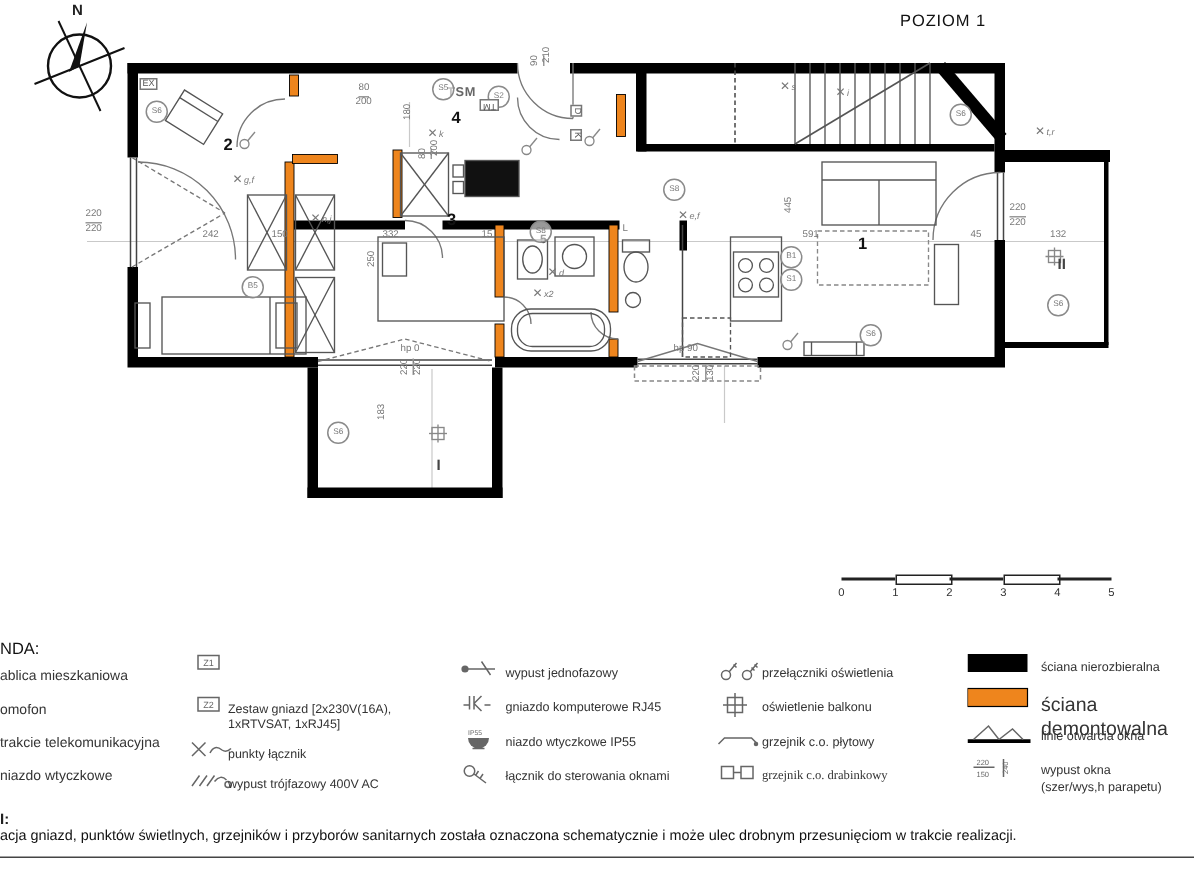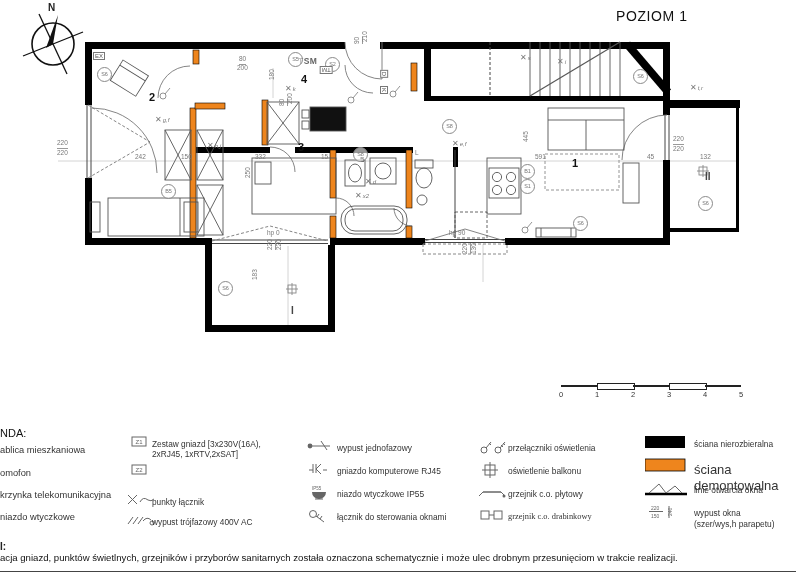--- a/index.html
+++ b/index.html
@@ -15,21 +15,21 @@
   .room.sub{font-size:8px;}
   .room.bal{font-size:10px;color:#444;}
   .room.tsm{font-size:8.5px;color:#666;letter-spacing:.5px;}
   .circ{width:13px;height:13px;border:1px solid #8a8a8a;border-radius:50%;
         font-size:5.5px;color:#777;display:flex;align-items:center;justify-content:center;background:rgba(255,255,255,.6);}
   .boxlbl{border:1px solid #777;font-size:6px;color:#555;padding:0 1px;line-height:8px;background:#fff;}
   .light{font-size:7px;color:#777;}
   .light b{font-weight:normal;font-size:8px;}
   .light i{font-style:italic;font-size:6px;margin-left:1px;}
   
-  #page-title{left:616px;top:8px;font-size:14px;letter-spacing:.6px;color:#111;}
+  #page-title{left:600px;top:8px;font-size:11px;letter-spacing:.6px;color:#111;}
   
   #scalebar{left:558px;top:376px;width:200px;height:26px;}
   #scalebar .seg{position:absolute;top:9px;height:2px;background:#222;}
   #scalebar .seg.hollow{top:7px;height:5px;background:#fff;border:1px solid #222;}
   #scalebar .tick{position:absolute;top:14px;font-size:7.5px;color:#333;transform:translateX(-50%);}
   
   #legend{left:0;top:425px;width:796px;height:118px;font-size:8.4px;color:#333;}
   #legend .ltitle{position:absolute;left:0;top:2px;font-weight:normal;font-size:11px;color:#111;}
   #legend .lrow{position:absolute;line-height:1.25;white-space:pre-line;}
   #legend .licon{position:absolute;}
@@ -301,32 +301,32 @@
     <span class="tick" style="left: 75px;">2</span>
     <span class="tick" style="left: 111px;">3</span>
     <span class="tick" style="left: 147px;">4</span>
     <span class="tick" style="left: 183px;">5</span>
   </div>
 
 <div id="legend" class="abs">
   <span class="ltitle">NDA:</span>
 <div class="lrow" style="left: 0px; top: 20px; font-size: 9.3px;">ablica mieszkaniowa</div>
     <div class="lrow" style="left: 0px; top: 43px; font-size: 9.3px;">omofon</div>
-    <div class="lrow" style="left: 0px; top: 65px; font-size: 9.3px;">krzynka telekomunikacyjna</div>
+    <div class="lrow" style="left: 0px; top: 65px; font-size: 9.3px;">trakcie telekomunikacyjna</div>
     <div class="lrow" style="left: 0px; top: 87px; font-size: 9.3px;">niazdo wtyczkowe</div>
     <span class="licon" style="left: 126px; top: 10px;"><svg width="26" height="14">
         <rect x="6" y="2" width="14" height="9" stroke="#666" fill="none" stroke-width="1"></rect>
         <text x="13" y="9" font-size="6" fill="#666" text-anchor="middle">Z1</text>
       </svg></span>
-    <div class="lrow" style="left: 152px; top: 14px; font-size: 8.3px;">Zestaw gniazd [3x230V(16A),
-2xRJ45, 1xRTV,2xSAT]</div>
     <span class="licon" style="left: 126px; top: 38px;"><svg width="26" height="14">
         <rect x="6" y="2" width="14" height="9" stroke="#666" fill="none" stroke-width="1"></rect>
         <text x="13" y="9" font-size="6" fill="#666" text-anchor="middle">Z2</text>
       </svg></span>
+    <div class="lrow" style="left: 152px; top: 42px; font-size: 8.3px;">Zestaw gniazd [2x230V(16A),
+1xRTVSAT, 1xRJ45]</div>
     <span class="licon" style="left: 126px; top: 68px;"><svg width="30" height="14">
         <path d="M2,2 L11,11 M2,11 L11,2" stroke="#666" fill="none" stroke-width="1"></path>
         <path d="M14,9 q3,-6 8,-2 q3,2 6,-1" stroke="#666" fill="none" stroke-width="1"></path>
       </svg></span>
     <div class="lrow" style="left: 152px; top: 72px; font-size: 8.3px;">punkty łącznik</div>
     <span class="licon" style="left: 126px; top: 88px;"><svg width="30" height="14">
         <path d="M2,11 l5,-7 M7,11 l5,-7 M12,11 l5,-7" stroke="#666" fill="none" stroke-width="1"></path>
         <path d="M17,8 q4,-5 8,-1" stroke="#666" fill="none" stroke-width="1"></path>
         <circle cx="26" cy="10" r="2" stroke="#666" fill="none" stroke-width="1"></circle>
       </svg></span>

